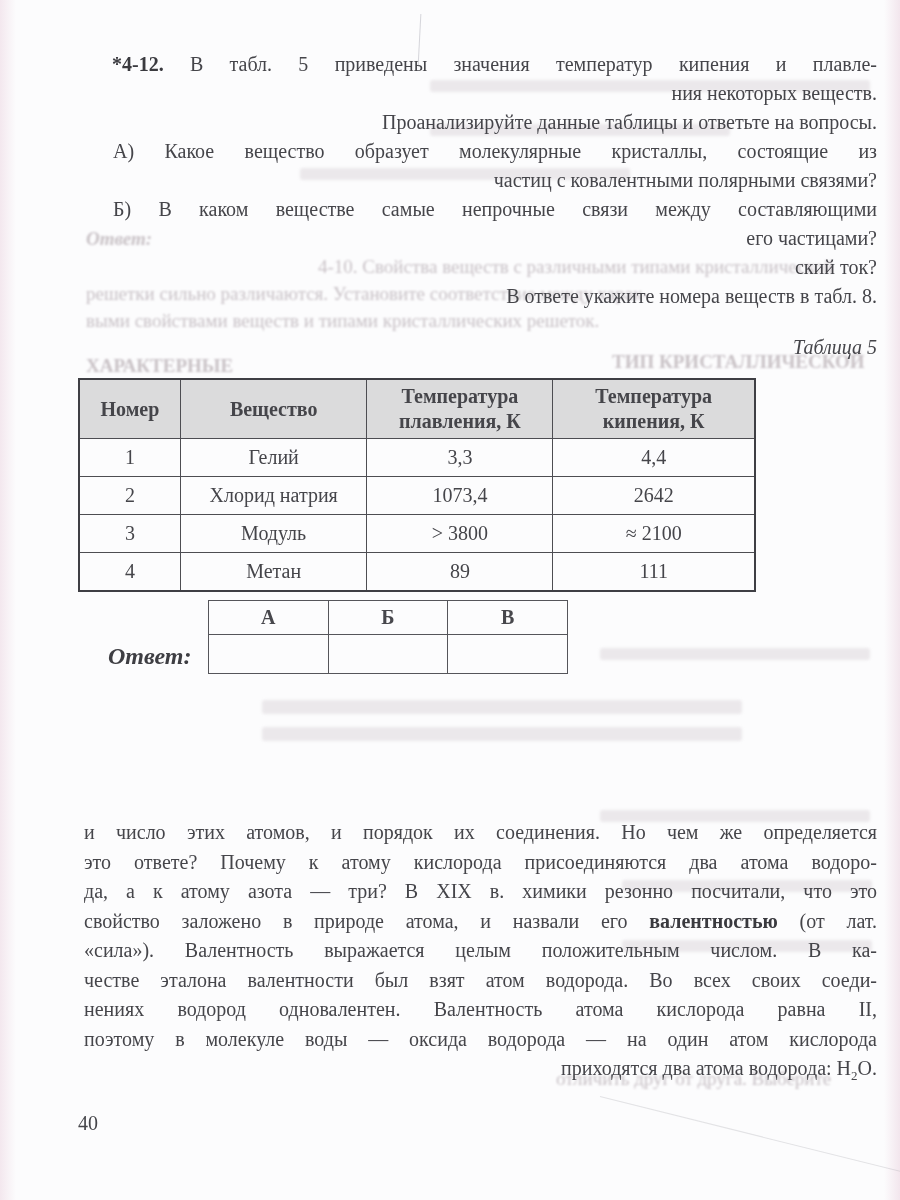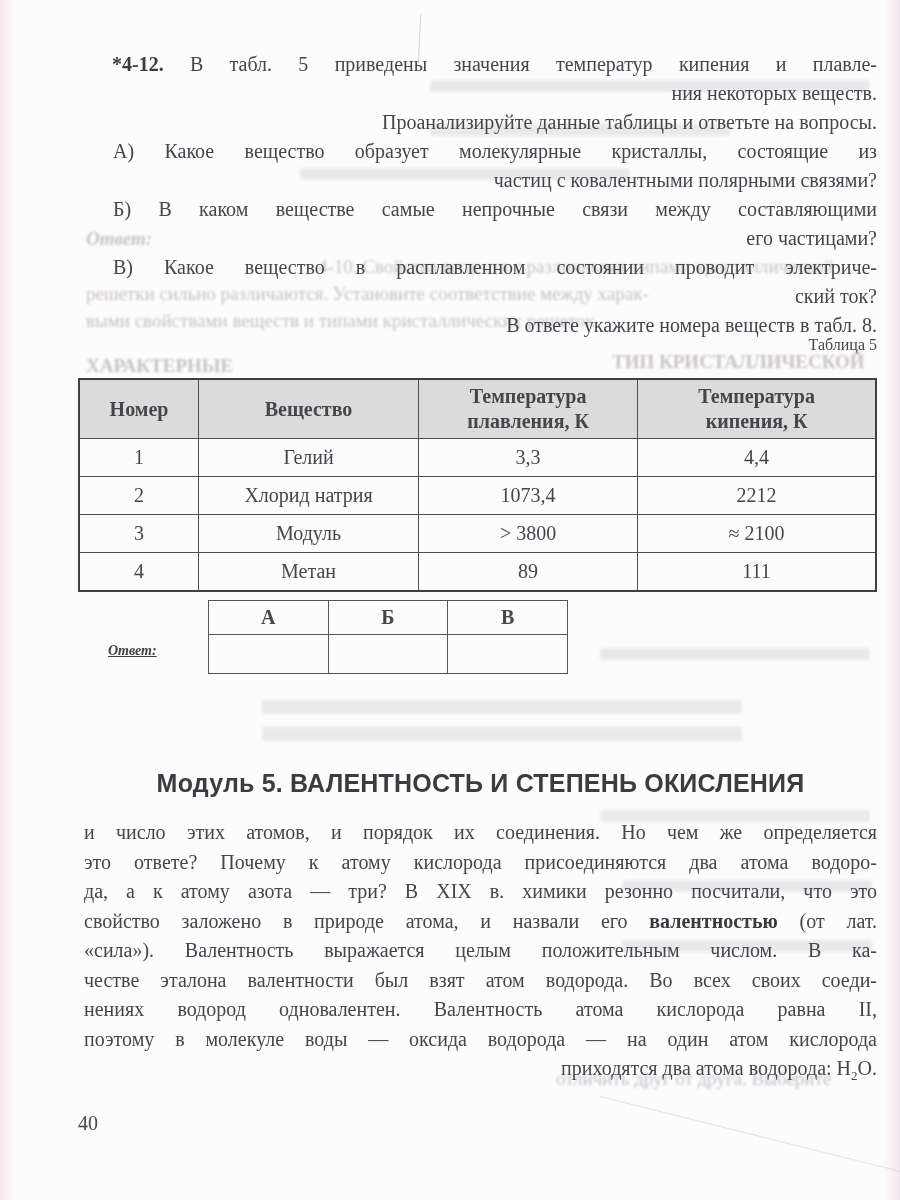--- a/index.html
+++ b/index.html
@@ -21,33 +21,33 @@
   
   .textblock{position:absolute; left:84px; width:793px; font-size:20px; line-height:29px;}
   .ln{text-align:right;}
   .ln.j{text-align:justify; text-align-last:justify;}
   .ind{padding-left:28px;}
   .item{padding-left:59px; text-indent:-30px;}
   .item2{padding-left:59px;}
   b,.b{font-weight:bold; color:#3a3a3f;}
 
   
-  #caption{position:absolute; left:84px; top:336px; width:793px; text-align:right; font-size:16px;}
-
-  
-  #table5-wrap{position:absolute; left:78px; top:378px; width:799px;}
+  #caption{position:absolute; left:84px; top:336px; width:793px; text-align:right; font-style:italic; font-size:20px;}
+
+  
+  #table5-wrap{position:absolute; left:78px; top:378px; width:678px;}
   table{border-collapse:collapse; table-layout:fixed; width:100%;}
   #table5-wrap table{border:2.5px solid #3f3f44;}
   #table5-wrap th, #table5-wrap td{border:1.3px solid #4d4d52; text-align:center; vertical-align:middle; padding:0;}
   #table5-wrap th{height:58px; background:#dbdbdc; font-weight:bold; font-size:20px; line-height:25px;}
   #table5-wrap td{height:37px; font-size:20px;}
   col.c1{width:15%;} col.c2{width:27.6%;} col.c3{width:27.5%;} col.c4{width:29.9%;}
 
   
-  #answer-label{position:absolute; left:108px; top:643px; font-size:14px; font-weight:bold; font-style:italic; color:#3e3e43;text-decoration:underline;}
+  #answer-label{position:absolute; left:108px; top:643px; font-size:24px; font-weight:bold; font-style:italic; color:#3e3e43;}
   #answer-wrap{position:absolute; left:208px; top:600px; width:360px;}
   #answer-wrap table{border:1.6px solid #4a4a50;}
   #answer-wrap th, #answer-wrap td{border:1.3px solid #55555a; text-align:center; vertical-align:middle; padding:0;}
   #answer-wrap th{height:33px; font-size:20px; font-weight:bold; color:#47474c;}
   #answer-wrap td{height:38px; font-size:20px;}
 
   
   #module-heading{
     position:absolute; left:84px; top:769px; width:793px; text-align:center;
     font-family:"Liberation Sans", sans-serif; font-weight:bold; font-size:25px;
@@ -90,21 +90,20 @@
   <div class="ghost" style="left:556px; top:1068px;">отличить друг от друга. Выберите</div>
 
   <div class="textblock" style="top:50px;">
     <div class="ln j ind"><span class="b">*4-12.</span> <span>В табл. 5 приведены значения температур кипения и плавле-</span></div>
     <div class="ln">ния некоторых веществ.</div>
     <div class="ln ind">Проанализируйте данные таблицы и ответьте на вопросы.</div>
     <div class="ln j item"><span>А)</span> <span>Какое вещество образует молекулярные кристаллы, состоящие из</span></div>
     <div class="ln item2">частиц с ковалентными полярными связями?</div>
     <div class="ln j item"><span>Б)</span> <span>В каком веществе самые непрочные связи между составляющими</span></div>
     <div class="ln item2">его частицами?</div>
-    <div class="ln j item"><span>В)</span> <span>Какое вещество в расплавленном состоянии проводит электриче-</span></div>
     <div class="ln item2">ский ток?</div>
     <div class="ln ind">В ответе укажите номера веществ в табл. 8.</div>
   </div>
 
   <div id="caption">Таблица 5</div>
 
   <div id="table5-wrap">
     <table>
       <colgroup>
           <col class="c1">
@@ -130,21 +129,21 @@
         <tr>
           <td>1</td>
             <td>Гелий</td>
             <td>3,3</td>
             <td>4,4</td>
         </tr>
         <tr>
           <td>2</td>
             <td>Хлорид натрия</td>
             <td>1073,4</td>
-            <td>2212</td>
+            <td>2642</td>
         </tr>
         <tr>
           <td>3</td>
             <td>Модуль</td>
             <td>&gt; 3800</td>
             <td>≈ 2100</td>
         </tr>
         <tr>
           <td>4</td>
             <td>Метан</td>
@@ -173,21 +172,20 @@
       <tbody>
         <tr>
           <td></td>
           <td></td>
           <td></td>
         </tr>
       </tbody>
     </table>
   </div>
 
-  <div id="module-heading">Модуль 5. ВАЛЕНТНОСТЬ И СТЕПЕНЬ ОКИСЛЕНИЯ</div>
 
   <div class="textblock" id="intro">
     <div class="ln j">и число этих атомов, и порядок их соединения. Но чем же определяется</div>
     <div class="ln j">это ответе? Почему к атому кислорода присоединяются два атома водоро-</div>
     <div class="ln j">да, а к атому азота — три? В XIX в. химики резонно посчитали, что это</div>
     <div class="ln j"><span>свойство заложено в природе атома, и назвали его </span><span class="b">валентностью</span><span> (от лат.</span></div>
     <div class="ln j">«сила»). Валентность выражается целым положительным числом. В ка-</div>
     <div class="ln j">честве эталона валентности был взят атом водорода. Во всех своих соеди-</div>
     <div class="ln j">нениях водород одновалентен. Валентность атома кислорода равна II,</div>
     <div class="ln j">поэтому в молекуле воды — оксида водорода — на один атом кислорода</div>

